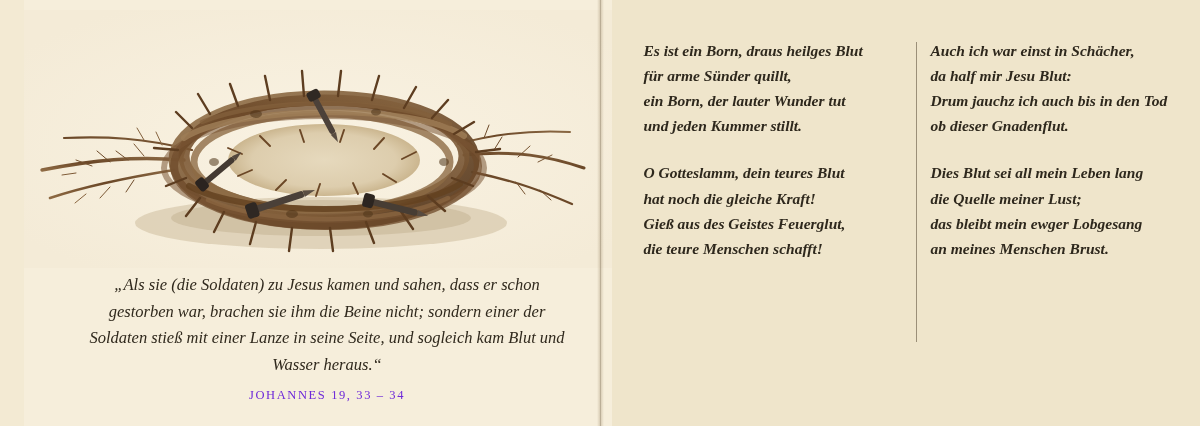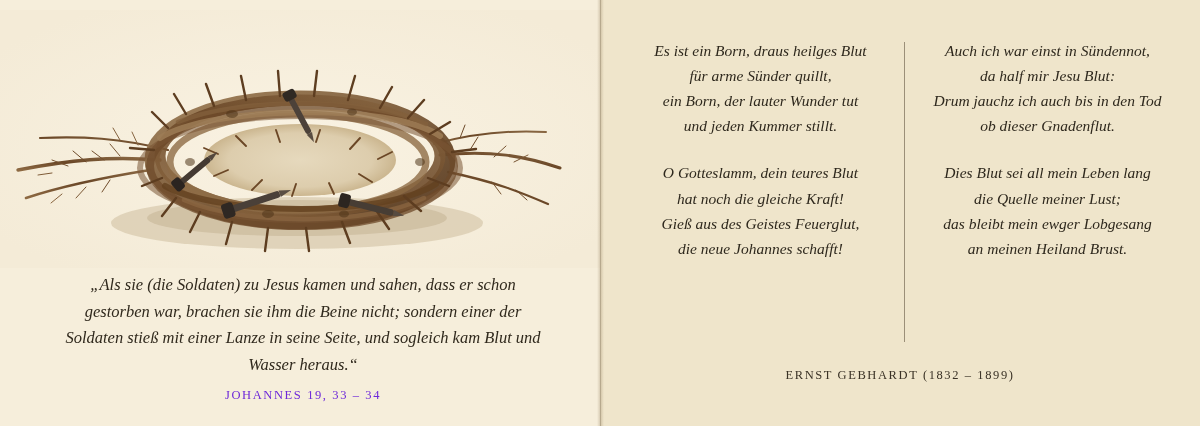--- a/index.html
+++ b/index.html
@@ -20,20 +20,21 @@
     display: flex;
   }
   .page {
     position: relative;
     height: 426px;
     box-sizing: border-box;
   }
   .page-left {
     width: 600px;
     background: #f6eedb;
+    margin-left: 24px;
   }
   .page-right {
     width: 600px;
     background: #efe5cb;
   }
   .gutter {
     position: absolute;
     top: 0;
     left: 597px;
     width: 7px;
@@ -81,21 +82,21 @@
     position: absolute;
     top: 38px;
     left: 24px;
     width: 560px;
     display: flex;
     justify-content: center;
     align-items: flex-start;
   }
   .col {
     width: 258px;
-    text-align: center;
+    font-weight: bold;
   }
   .col-divider {
     width: 1px;
     align-self: stretch;
     min-height: 300px;
     background: #9b8f78;
     margin: 4px 14px 0 14px;
   }
   .stanza {
     font-family: "Liberation Serif", serif;
@@ -238,34 +239,33 @@
     <div class="hymn">
 
       <div class="col">
         <p class="stanza">Es ist ein Born, draus heilges Blut
 für arme Sünder quillt,
 ein Born, der lauter Wunder tut
 und jeden Kummer stillt.</p>
         <p class="stanza">O Gotteslamm, dein teures Blut
 hat noch die gleiche Kraft!
 Gieß aus des Geistes Feuerglut,
-die neue Johannes schafft!</p>
+die teure Menschen schafft!</p>
       </div>
 
       <div class="col-divider"></div>
 
       <div class="col">
-        <p class="stanza">Auch ich war einst in Sündennot,
+        <p class="stanza">Auch ich war einst in Schächer,
 da half mir Jesu Blut:
 Drum jauchz ich auch bis in den Tod
 ob dieser Gnadenflut.</p>
         <p class="stanza">Dies Blut sei all mein Leben lang
 die Quelle meiner Lust;
 das bleibt mein ewger Lobgesang
-an meinen Heiland Brust.</p>
+an meines Menschen Brust.</p>
       </div>
 
     </div>
-    <div class="author">Ernst Gebhardt (1832 – 1899)</div>
   </div>
 
   <div class="gutter"></div>
 </div>
 
 </body></html>

